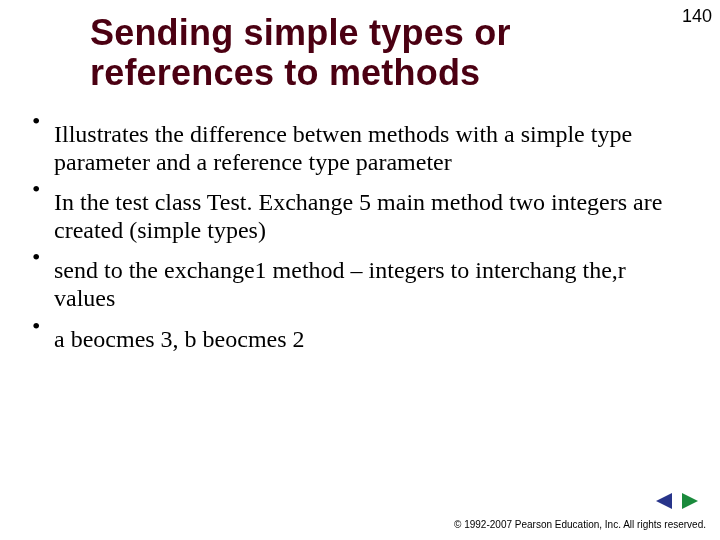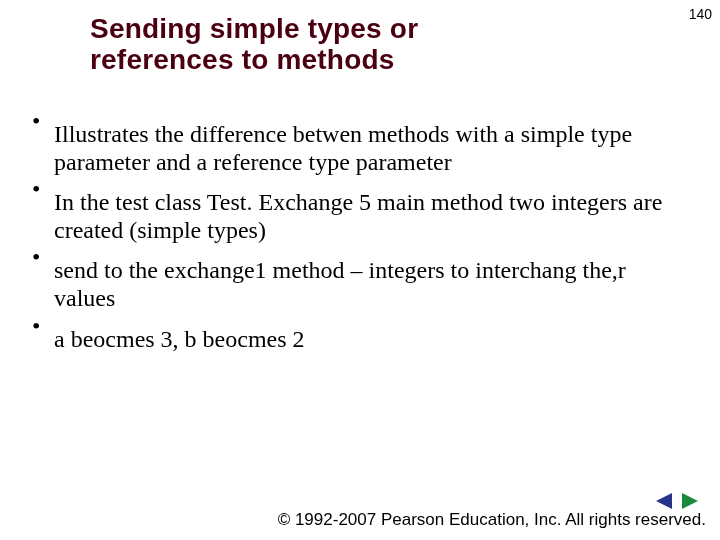--- a/index.html
+++ b/index.html
@@ -16,31 +16,31 @@
     width: 720px;
     height: 540px;
     position: relative;
     box-sizing: border-box;
   }
   .page-number {
     position: absolute;
     top: 6px;
     right: 8px;
     font-family: Arial, Helvetica, sans-serif;
-    font-size: 14px;
+    font-size: 18px;
     color: #000;
   }
   .title {
     position: absolute;
     top: 13px;
     left: 90px;
     width: 430px;
     font-family: Arial, Helvetica, sans-serif;
     font-weight: bold;
-    font-size: 28px;
+    font-size: 36px;
     line-height: 1.12;
     color: #4b0012;
     letter-spacing: 0.2px;
   }
   .body {
     position: absolute;
     top: 108px;
     left: 30px;
     width: 650px;
     font-size: 24px;
@@ -59,21 +59,21 @@
   }
   .bullet-text {
     flex: 1 1 auto;
     margin-top: 13px;
   }
   .footer {
     position: absolute;
     bottom: 10px;
     right: 14px;
     font-family: Arial, Helvetica, sans-serif;
-    font-size: 17px;
+    font-size: 10px;
     color: #000;
     white-space: nowrap;
   }
   .nav {
     position: absolute;
     bottom: 30px;
     right: 20px;
     display: flex;
     gap: 6px;
   }

